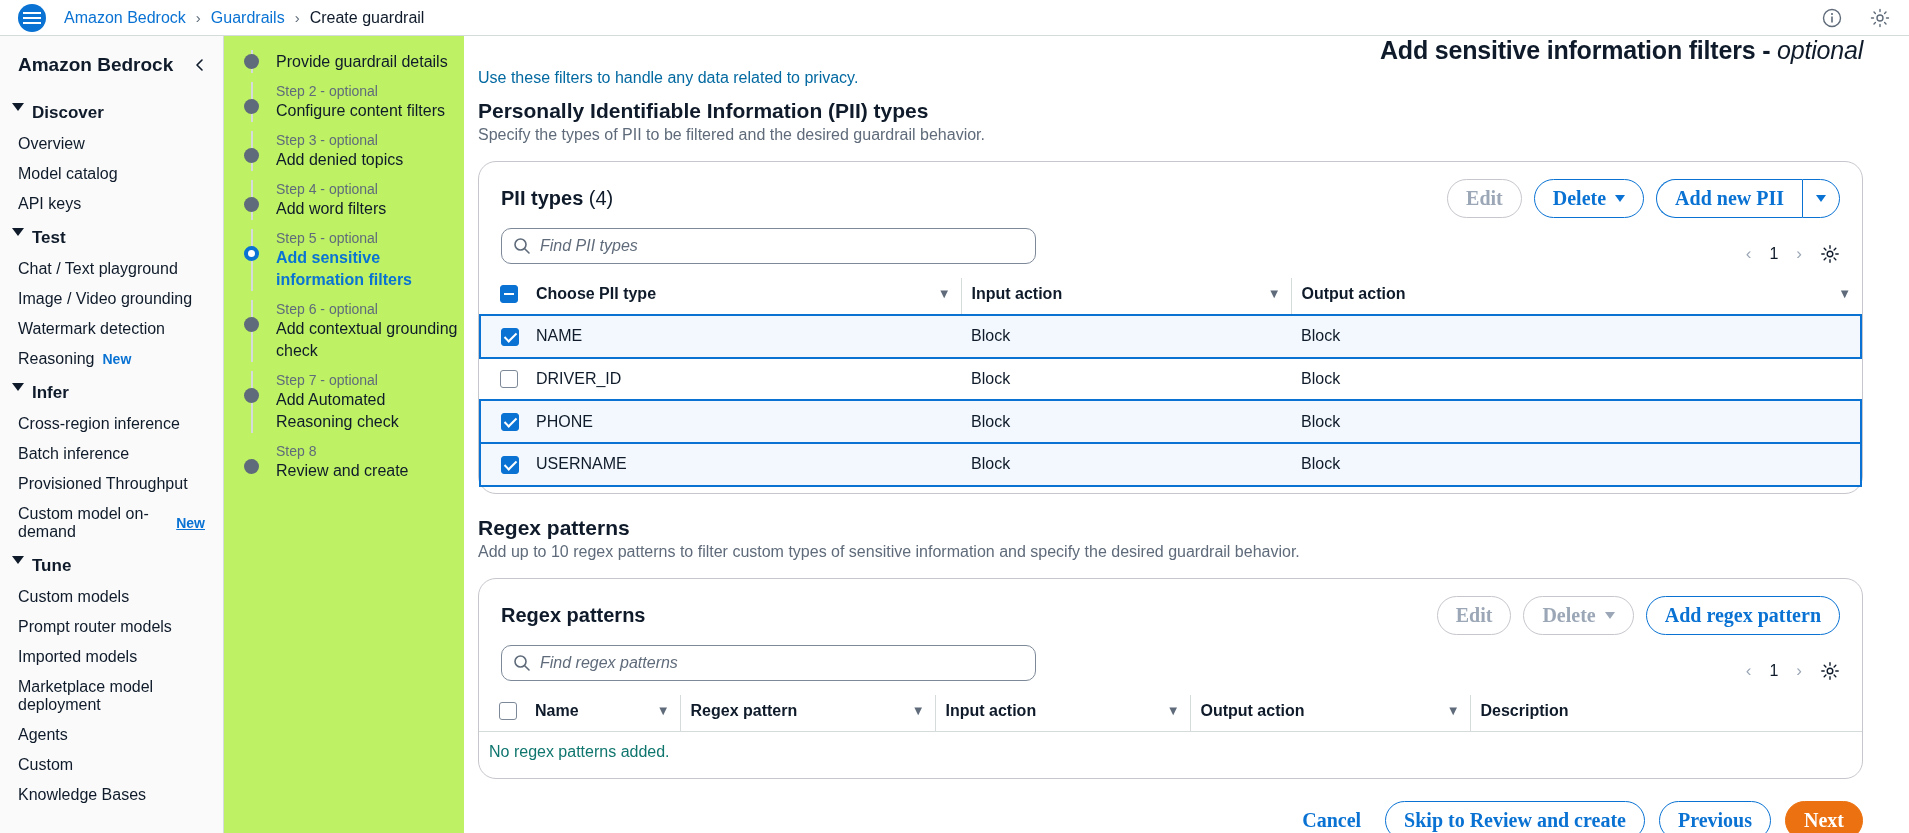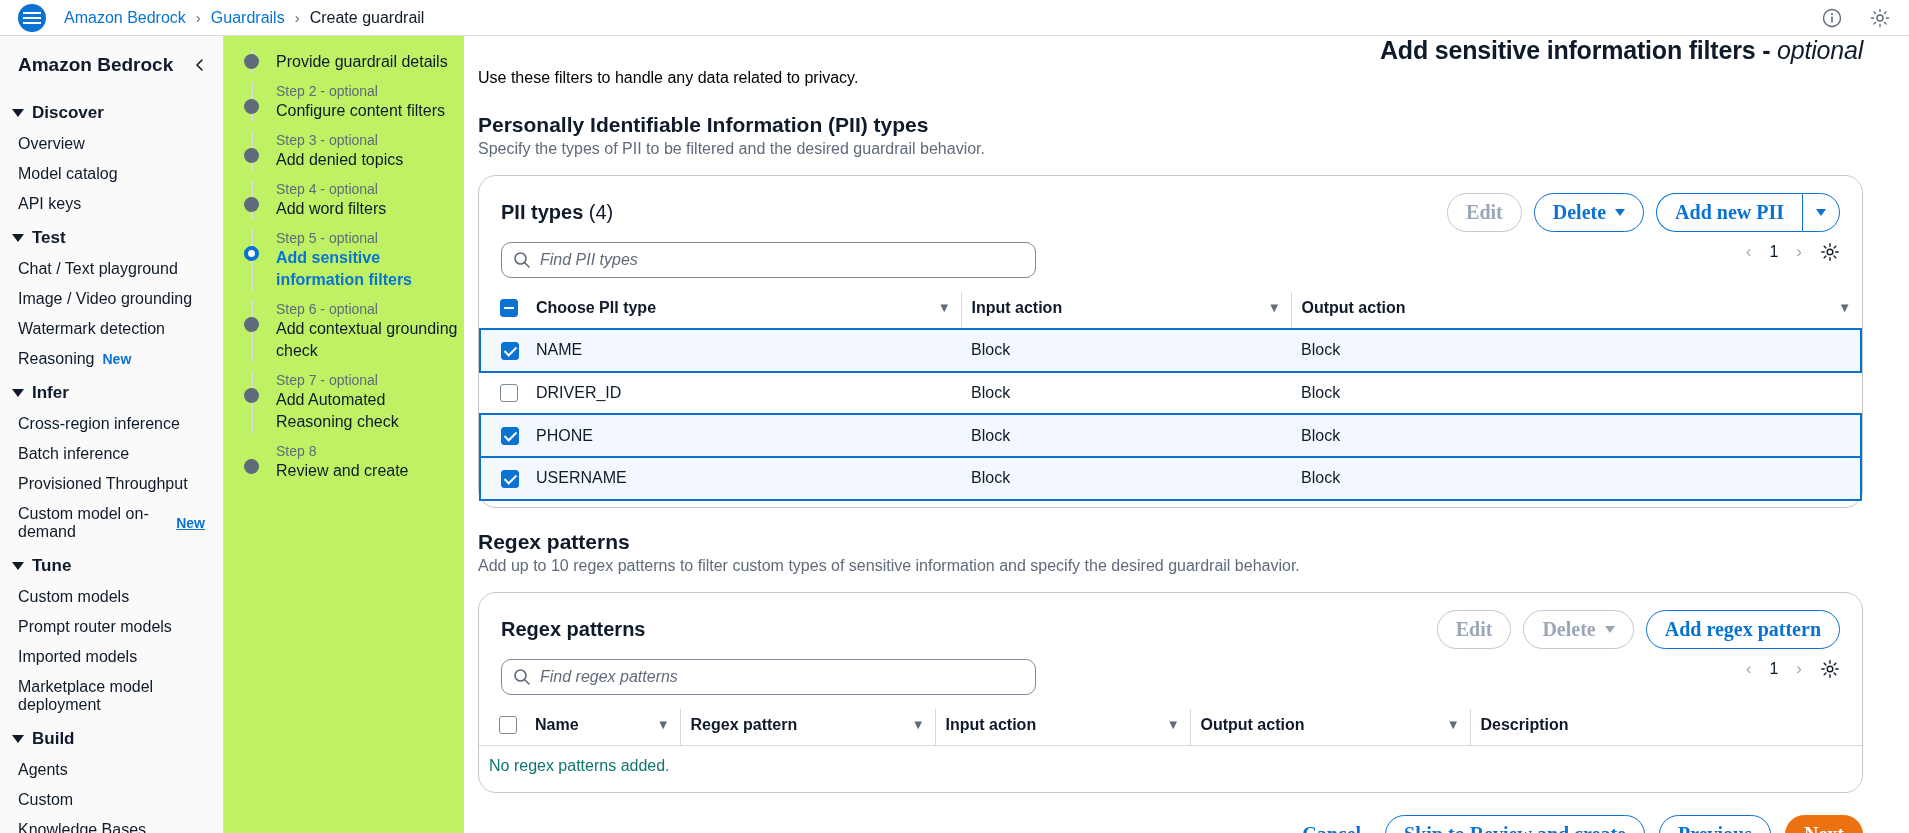--- a/index.html
+++ b/index.html
@@ -44,21 +44,21 @@
     padding: 18px 0 0 0;
     overflow: hidden;
   }
   .sidenav-header {
     display: flex; align-items: center; justify-content: space-between;
     padding: 0 14px 0 18px; margin-bottom: 18px;
   }
   .sidenav-title { font-size: 19px; font-weight: bold; color: #0f1b2a; }
   .collapse-btn { color: #0f1b2a; cursor: pointer; width: 18px; height:18px; display:flex; align-items:center; justify-content:center;}
   .nav-group-title {
-    display: flex; align-items: center; gap: 8px;
+    display: flex; gap: 8px;
     font-weight: bold; font-size: 17px;
     padding: 9px 18px 6px 12px; color: #0f1b2a; cursor: pointer;
   }
   .caret { width: 0; height: 0; border-left: 6px solid transparent; border-right: 6px solid transparent; border-top: 8px solid #0f1b2a; }
   .nav-item {
     padding: 6px 18px 6px 18px; font-size: 16px; color: #0f1b2a;
     cursor: pointer; display: flex; align-items: center; gap: 8px;
   }
   .badge-new { color: #0972d3; font-size: 14px; font-weight: bold; }
   .badge-new.underline { text-decoration: underline; }
@@ -89,21 +89,21 @@
   .content {
     position: absolute; top: 36px; left: 464px; right: 0; bottom: 0;
     padding: 0 46px 0 14px;
     overflow: hidden;
     background: #ffffff;
   }
   h1.section-title {
     font-size: 25px; font-weight: bold; margin: 0 0 4px 0; letter-spacing: -0.2px; text-align: right;
   }
   h1.section-title .optional { font-weight: normal; font-style: italic; }
-  .section-desc { font-size: 16px; color: #000000; margin: 0 0 26px 0; }
+  .section-desc { font-size: 16px; color: #0369a1; margin: 0 0 12px 0; }
   h2.sub-title { font-size: 21px; font-weight: bold; margin: 0 0 3px 0; }
   .sub-desc { font-size: 16px; color: #5f6b7a; margin: 0 0 17px 0; }
 
   .card {
     border: 1px solid #c6c6cd; border-radius: 18px; background: #ffffff;
     padding: 0 0 6px 0;
   }
   .card-header {
     display: flex; align-items: center; padding: 17px 22px 10px 22px;
   }
@@ -118,21 +118,21 @@
     font-family: Liberation Serif, serif; white-space: nowrap;
   }
   .btn.disabled { color: #9ba7b6; border-color: #c6c6cd; background: #ffffff; cursor: default; }
   .btn.primary { background: #ec7211; border-color: #ec7211; color: #ffffff; }
   .btn.link { border: none; color: #0972d3; background: none; padding: 7px 10px; }
   .btn.split-left { border-top-right-radius: 0; border-bottom-right-radius: 0; border-right: none; }
   .btn.split-right { border-top-left-radius: 0; border-bottom-left-radius: 0; padding: 7px 13px; }
   .split { display: inline-flex; }
   .caret-down { width: 0; height: 0; border-left: 5px solid transparent; border-right: 5px solid transparent; border-top: 7px solid currentColor; display:inline-block; }
 
-  .search-row { padding: 0 22px; display: flex; align-items: flex-start; gap: 14px; }
+  .search-row { padding: 0 22px; display: flex; align-items: flex-end; gap: 14px; }
   .search-box {
     flex: 0 0 535px; position: relative;
   }
   .search-box input {
     width: 100%; height: 36px; border: 1px solid #7d8998; border-radius: 10px;
     padding: 0 12px 0 38px; font-size: 16px; color: #0f1b2a;
     font-family: "Liberation Sans", sans-serif; background: #ffffff;
   }
   .search-box input::placeholder { color: #5f6b7a; font-style: italic; }
   .search-icon {
@@ -302,24 +302,20 @@
         </div>
       <div class="nav-item">
           <span>Imported models</span>
         </div>
       <div class="nav-item">
           <span>Marketplace model deployment</span>
         </div>
     </div>
 
     <div class="nav-group">
-      <div class="nav-group-title">
-        <span class="caret"></span>
-        <span>Build</span>
-      </div>
       <div class="nav-item">
           <span>Agents</span>
         </div>
       <div class="nav-item">
           <span>Custom</span>
         </div>
       <div class="nav-item">
           <span>Knowledge Bases</span>
         </div>
 

